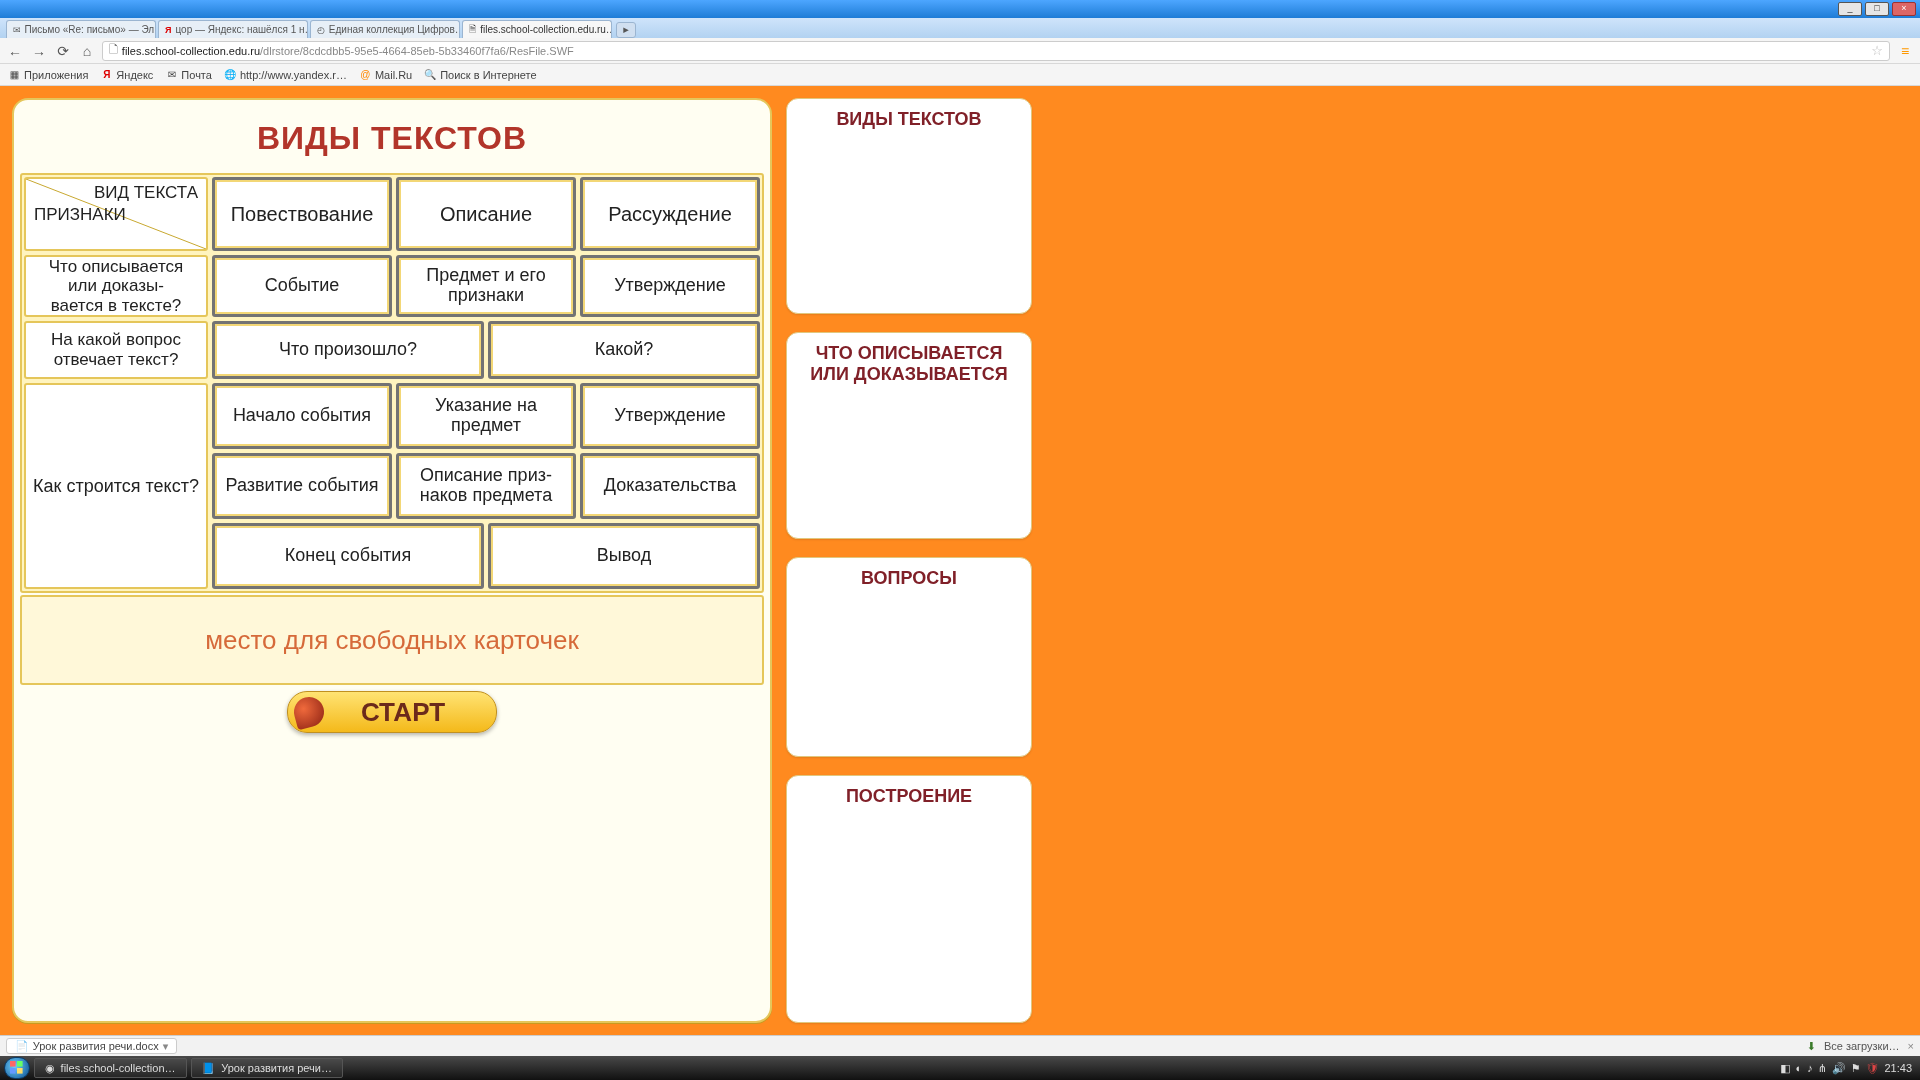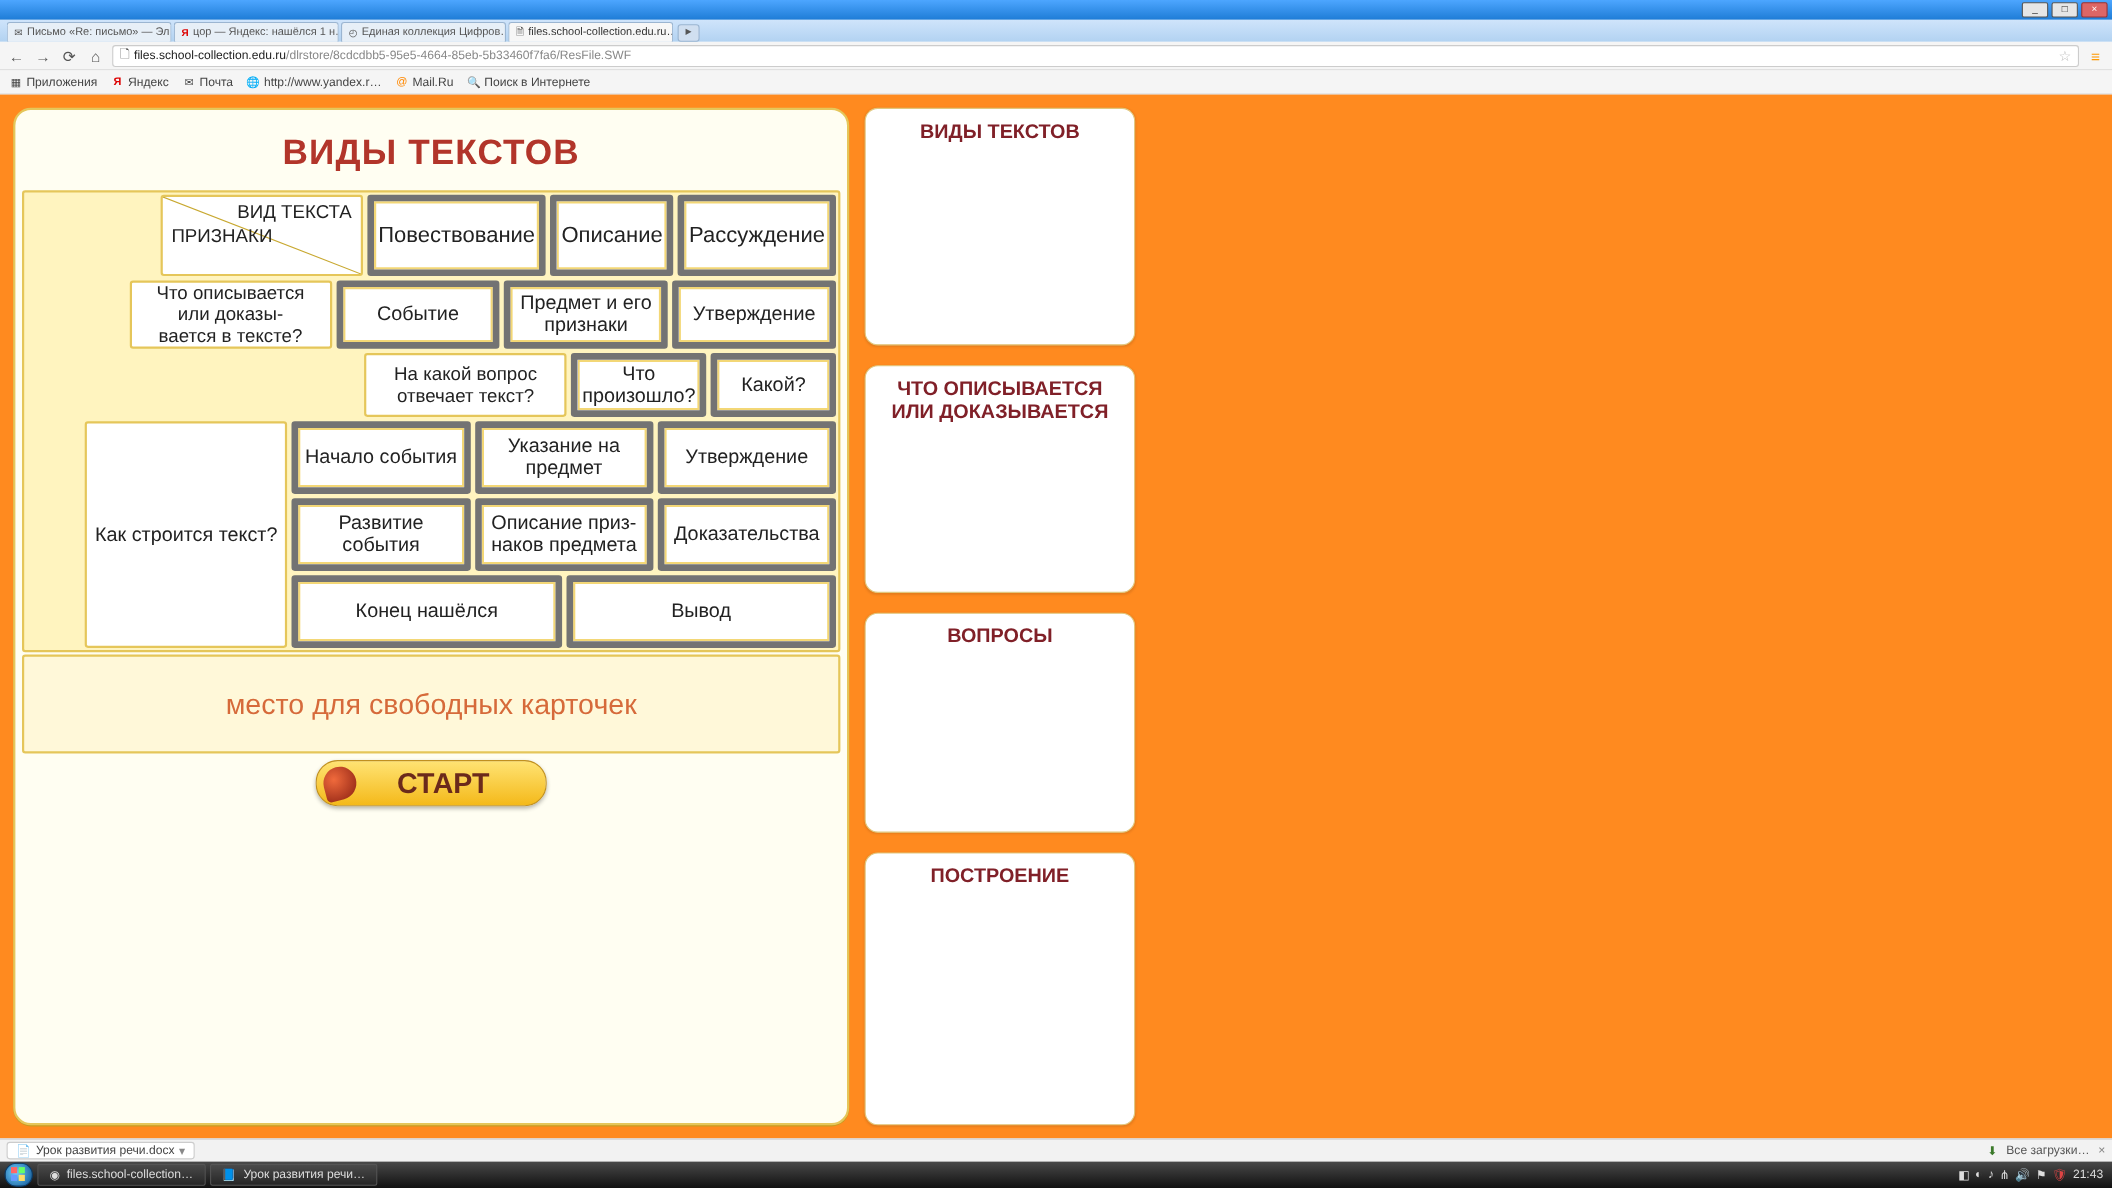--- a/index.html
+++ b/index.html
@@ -34,27 +34,27 @@
 .viewport  { position:absolute; top:86px; bottom:45px; left:0; right:0; background:#ff8a1f; }
 
 .board-row { position:absolute; inset:12px; display:flex; gap:14px; }
 .main-panel{ flex:0 0 760px; background:#fffef2; border:2px solid #e5c65a; border-radius:16px; box-shadow:0 1px 0 #c89a20; display:flex; flex-direction:column; overflow:hidden; }
 .side-col  { width:246px; display:flex; flex-direction:column; gap:18px; }
 
 .title-area{ text-align:center; padding:20px 0 16px; }
 .title-txt { font-size:32px; font-weight:bold; color:#b2352a; letter-spacing:1px; }
 
 .grid-wrap { padding:0 6px; }
-.grid      { border:2px solid #e5c65a; border-radius:3px; background:#fff4bf; padding:2px; display:flex; flex-direction:column; gap:4px;align-items:flex-end; }
+.grid      { border:2px solid #e5c65a; border-radius:3px; background:#fff4bf; padding:2px; display:flex; flex-direction:column; gap:4px; }
 .gr-row    { display:flex; gap:4px; }
 .col-a     { flex:0 0 184px; }
 .col-b     { flex:1; }
 .cell      { background:#fff; border:2px solid #e5c65a; border-radius:3px; height:62px; display:flex; align-items:center; justify-content:center; text-align:center; font-size:18px; color:#222; padding:2px 6px; line-height:1.15; }
 .cell.hdr  { height:74px; }
-.card      { background:#fff; border:6px solid #737373; border-radius:3px; height:54px; display:flex; align-items:center; justify-content:center; text-align:center; font-size:18px; color:#222; padding:2px 4px; line-height:1.1; position:relative; box-shadow:inset 0 0 0 2px #f3d776; }
+.card      { background:#fff; border:3px solid #737373; border-radius:3px; height:54px; display:flex; align-items:center; justify-content:center; text-align:center; font-size:18px; color:#222; padding:2px 4px; line-height:1.1; position:relative; box-shadow:inset 0 0 0 2px #f3d776; }
 .card.hdr  { height:74px; font-size:20px; }
 .card.row2 { height:62px; }
 .card.row3 { height:58px; }
 .card.row4 { height:66px; }
 
 .diag      { position:relative; padding:4px 8px; font-size:17px; }
 .diag .tr  { position:absolute; top:4px; right:8px; }
 .diag .bl  { position:absolute; bottom:24px; left:8px; }
 .diag svg  { position:absolute; inset:0; width:100%; height:100%; }
 
@@ -200,21 +200,21 @@
                 <div class="card row4 col-b">Начало события</div>
                 <div class="card row4 col-b">Указание на предмет</div>
                 <div class="card row4 col-b">Утверждение</div>
               </div>
               <div style="display:flex;gap:4px;">
                 <div class="card row4 col-b">Развитие события</div>
                 <div class="card row4 col-b">Описание приз-<br>наков предмета</div>
                 <div class="card row4 col-b">Доказательства</div>
               </div>
               <div style="display:flex;gap:4px;">
-                <div class="card row4 col-b">Конец нашёлся</div>
+                <div class="card row4 col-b">Конец события</div>
                 <div class="card row4 col-b">Вывод</div>
               </div>
             </div>
           </div>
         </div>
       </div>
 
       <div class="freecards">место для  свободных карточек</div>
 
       <div class="start-row">

